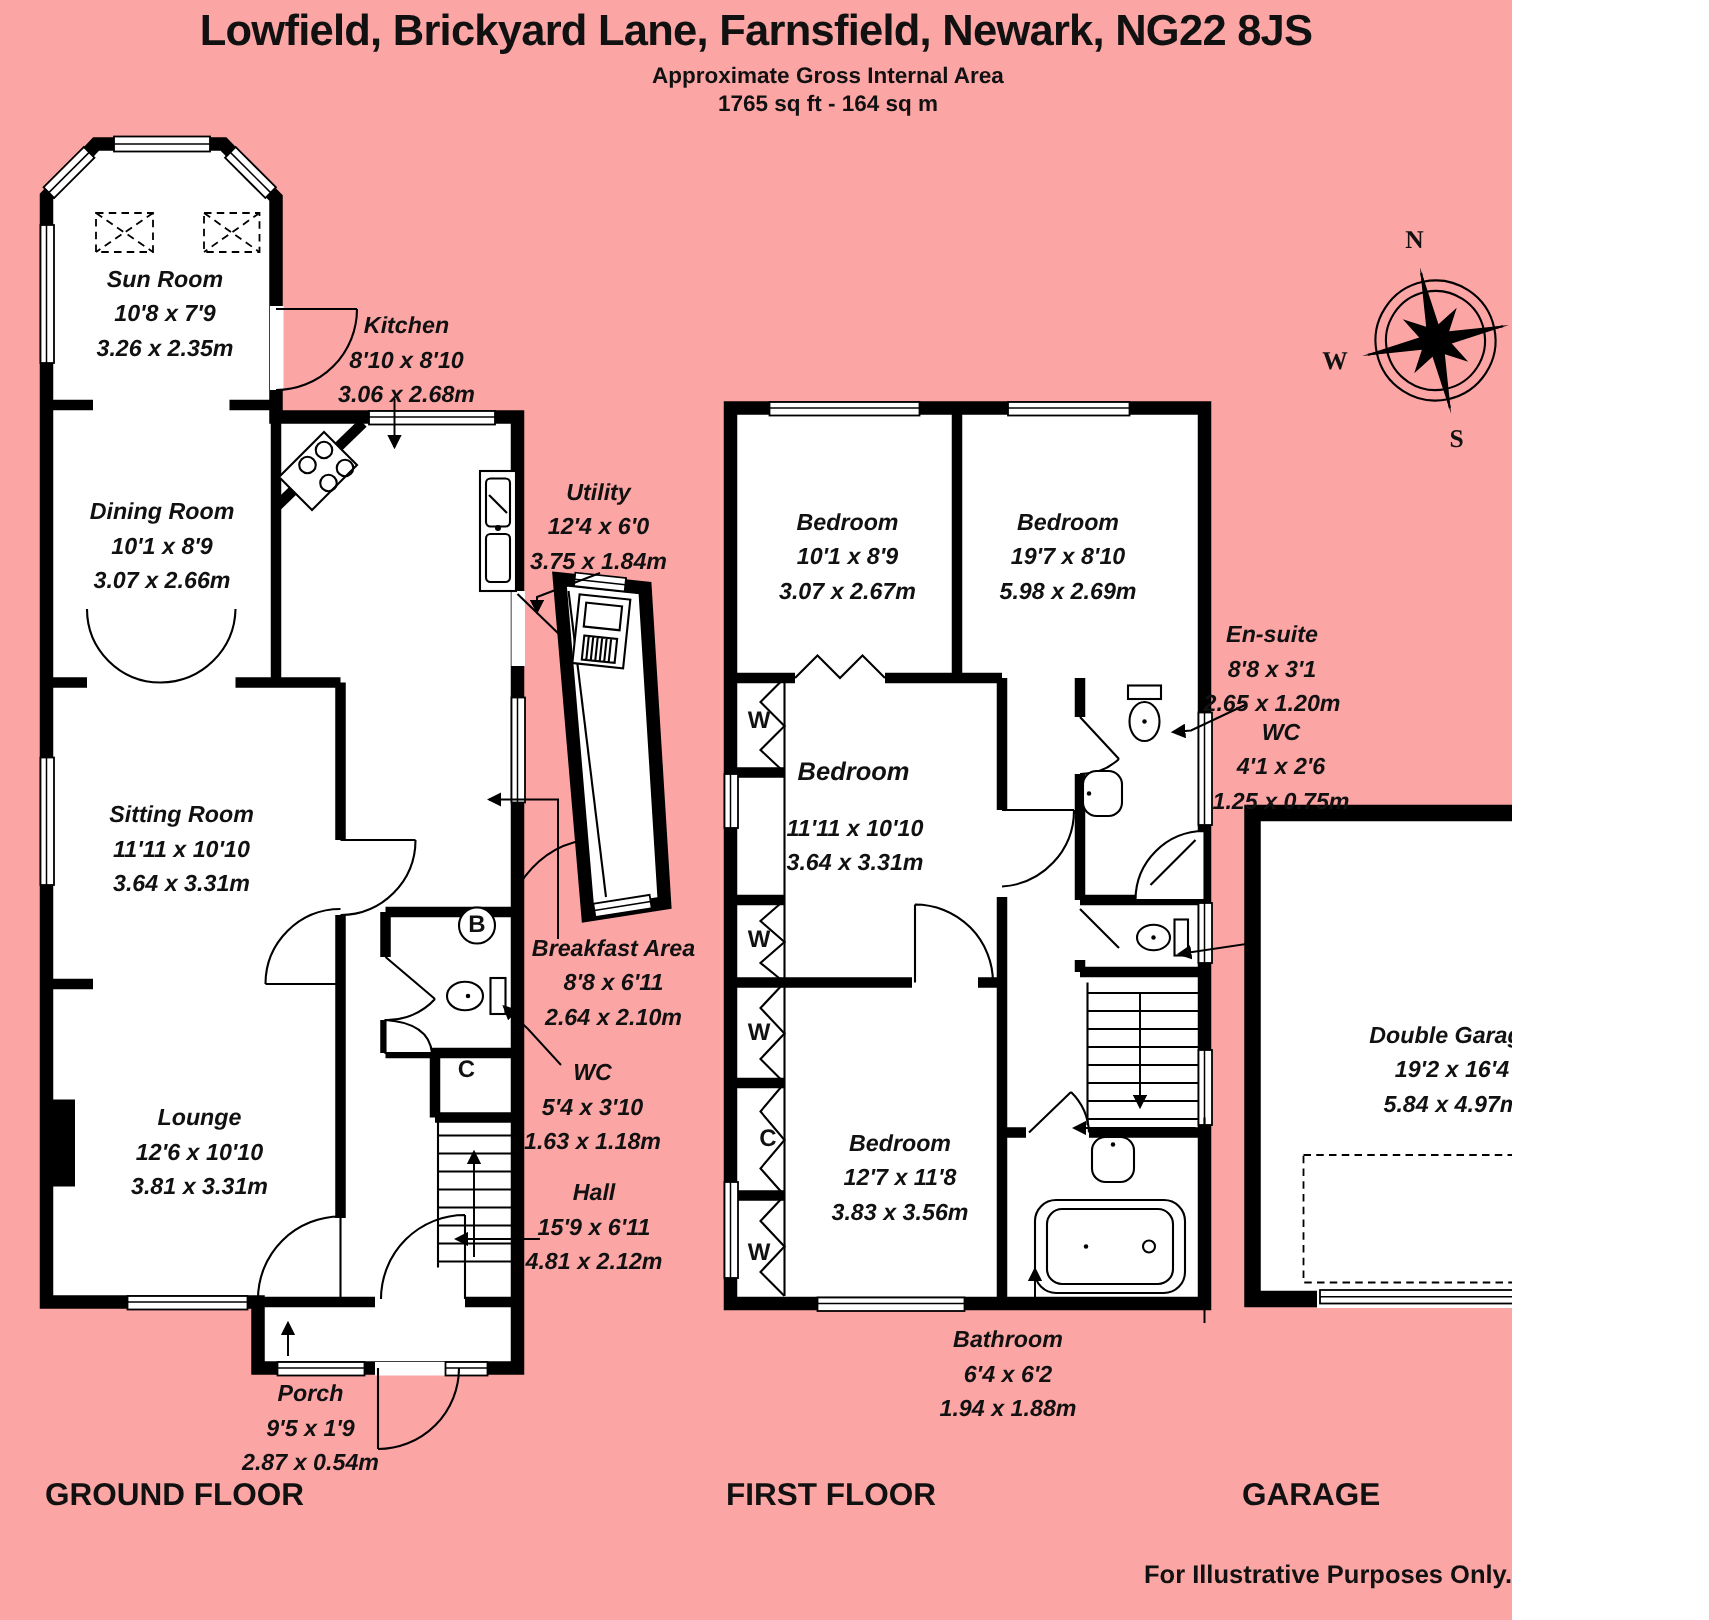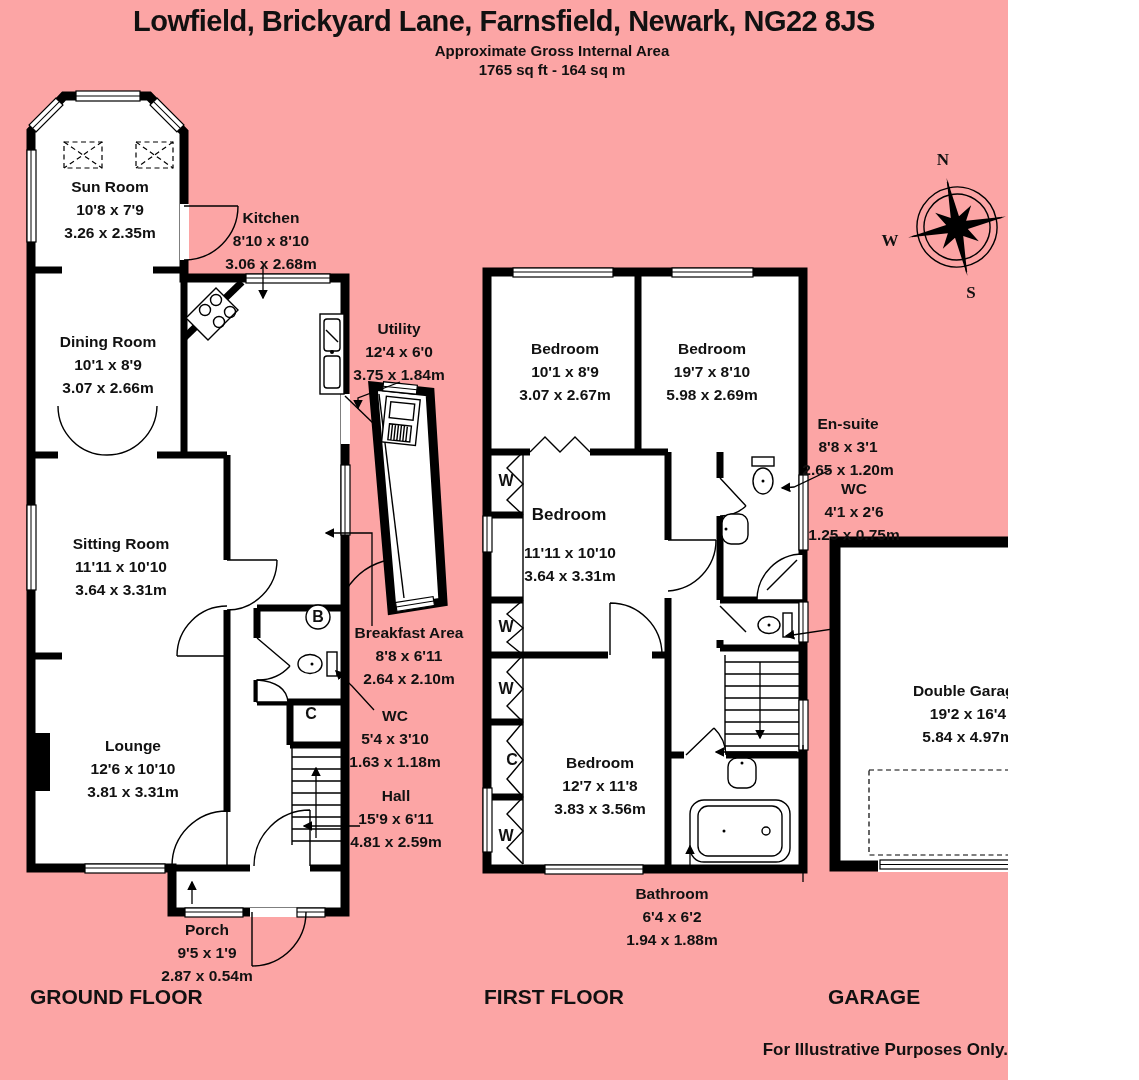--- a/index.html
+++ b/index.html
@@ -15,21 +15,21 @@
   .wln{stroke:#000;stroke-width:1;fill:none;}
   .dash{stroke:#000;stroke-width:1.2;fill:none;stroke-dasharray:5 3.5;}
   .blk{fill:#000;stroke:none;}
   .leader{stroke:#000;stroke-width:1.3;fill:none;}
   .gap{fill:#fff;stroke:none;}
   .title{position:absolute;top:5px;left:0;width:100%;text-align:center;
          font-size:29px;font-weight:bold;letter-spacing:-0.5px;}
   .sub1{position:absolute;top:42px;left:0;width:100%;text-align:center;font-size:15px;font-weight:bold;margin-left:48px;}
   .sub2{position:absolute;top:61px;left:0;width:100%;text-align:center;font-size:15px;font-weight:bold;margin-left:48px;}
   .rl{position:absolute;transform:translateX(-50%);text-align:center;font-weight:bold;
-      font-size:15.5px;line-height:23px;white-space:nowrap;}
+      font-size:15.5px;line-height:23px;white-space:nowrap;font-style:italic;}
   .mk{position:absolute;transform:translate(-50%,-50%);font-weight:bold;font-size:16px;}
   .fl{position:absolute;font-weight:bold;font-size:21px;}
   .ft1{position:absolute;top:1016px;left:0;width:100%;text-align:center;font-size:16.5px;}
   .ft2{position:absolute;top:1040px;left:0;width:100%;text-align:right;font-size:17px;font-weight:bold;}
   .cp{position:absolute;transform:translate(-50%,-50%);font-family:"Liberation Serif",serif;
       font-weight:bold;font-size:17px;}
 </style>
 </head>
 <body>
 
@@ -306,21 +306,21 @@
   <div>2.64 x 2.10m</div>
 </div>
 <div class="rl" style="left:395px;top:704px">
   <div>WC</div>
   <div>5'4 x 3'10</div>
   <div>1.63 x 1.18m</div>
 </div>
 <div class="rl" style="left:396px;top:784px">
   <div>Hall</div>
   <div>15'9 x 6'11</div>
-  <div>4.81 x 2.59m</div>
+  <div>4.81 x 2.12m</div>
 </div>
 <div class="rl" style="left:133px;top:734px">
   <div>Lounge</div>
   <div>12'6 x 10'10</div>
   <div>3.81 x 3.31m</div>
 </div>
 <div class="rl" style="left:207px;top:918px">
   <div>Porch</div>
   <div>9'5 x 1'9</div>
   <div>2.87 x 0.54m</div>

